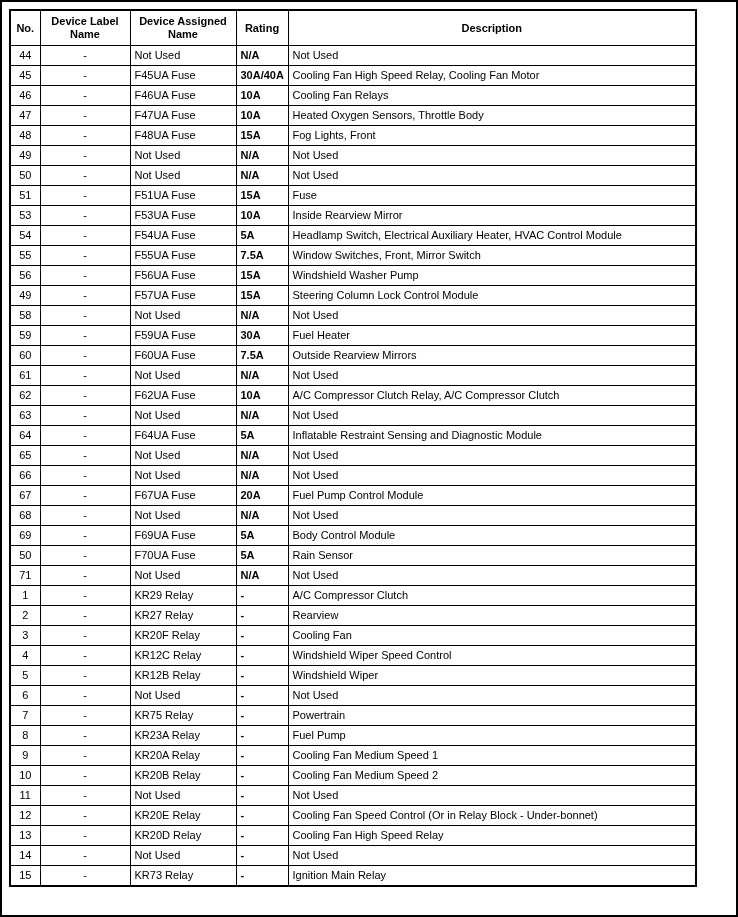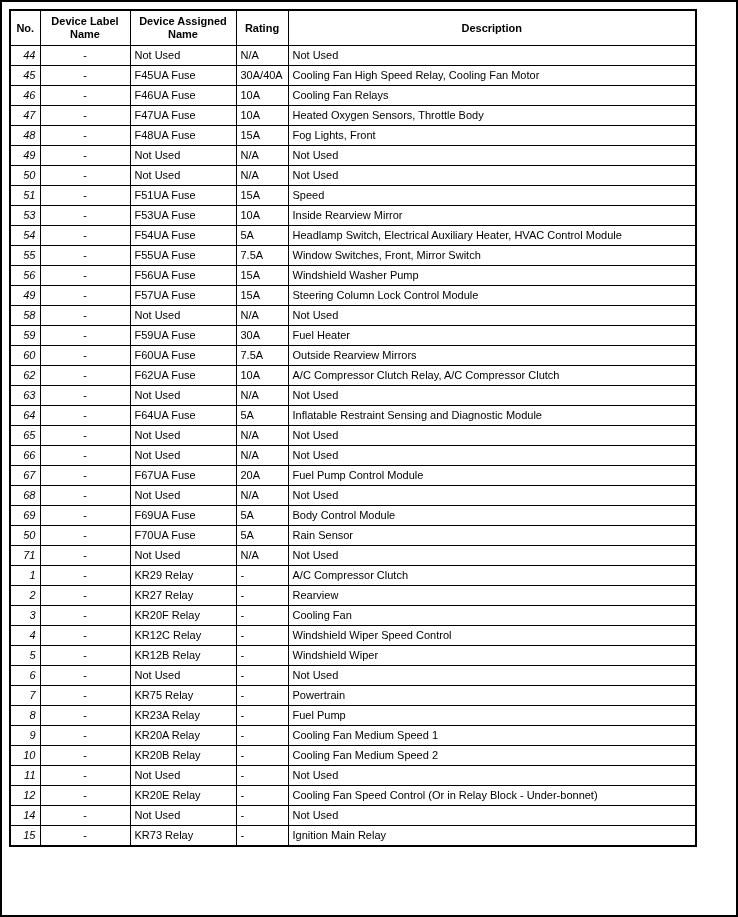--- a/index.html
+++ b/index.html
@@ -52,24 +52,24 @@
   }
   table.fuse-table tbody td {
     height: 13px;
     vertical-align: middle;
   }
   col.col-no        { width: 30px; }
   col.col-label     { width: 90px; }
   col.col-assigned  { width: 106px; }
   col.col-rating    { width: 52px; }
   col.col-desc      { width: auto; }
-  td.cell-no          { text-align: right; padding-left: 4px; font-style: italic; }
+  td.cell-no          { text-align: center; padding-left: 4px; }
   td.cell-label       { text-align: center; }
   td.cell-assigned    { text-align: left; padding-left: 12px; }
-  td.cell-rating      { text-align: left; padding-left: 4px; }
+  td.cell-rating      { text-align: left; padding-left: 4px; font-weight: bold; }
   td.cell-description { text-align: left; padding-left: 4px; }
 </style>
 </head>
 <body>
 
 <div class="page-frame">
   <table class="fuse-table">
     <colgroup>
       <col class="col-no">
       <col class="col-label">
@@ -134,21 +134,21 @@
           <td class="cell-label">-</td>
           <td class="cell-assigned">Not Used</td>
           <td class="cell-rating">N/A</td>
           <td class="cell-description">Not Used</td>
         </tr>
         <tr>
           <td class="cell-no">51</td>
           <td class="cell-label">-</td>
           <td class="cell-assigned">F51UA Fuse</td>
           <td class="cell-rating">15A</td>
-          <td class="cell-description">Speed</td>
+          <td class="cell-description">Fuse</td>
         </tr>
         <tr>
           <td class="cell-no">53</td>
           <td class="cell-label">-</td>
           <td class="cell-assigned">F53UA Fuse</td>
           <td class="cell-rating">10A</td>
           <td class="cell-description">Inside Rearview Mirror</td>
         </tr>
         <tr>
           <td class="cell-no">54</td>
@@ -193,20 +193,27 @@
           <td class="cell-description">Fuel Heater</td>
         </tr>
         <tr>
           <td class="cell-no">60</td>
           <td class="cell-label">-</td>
           <td class="cell-assigned">F60UA Fuse</td>
           <td class="cell-rating">7.5A</td>
           <td class="cell-description">Outside Rearview Mirrors</td>
         </tr>
         <tr>
+          <td class="cell-no">61</td>
+          <td class="cell-label">-</td>
+          <td class="cell-assigned">Not Used</td>
+          <td class="cell-rating">N/A</td>
+          <td class="cell-description">Not Used</td>
+        </tr>
+        <tr>
           <td class="cell-no">62</td>
           <td class="cell-label">-</td>
           <td class="cell-assigned">F62UA Fuse</td>
           <td class="cell-rating">10A</td>
           <td class="cell-description">A/C Compressor Clutch Relay, A/C Compressor Clutch</td>
         </tr>
         <tr>
           <td class="cell-no">63</td>
           <td class="cell-label">-</td>
           <td class="cell-assigned">Not Used</td>
@@ -345,20 +352,27 @@
           <td class="cell-assigned">Not Used</td>
           <td class="cell-rating">-</td>
           <td class="cell-description">Not Used</td>
         </tr>
         <tr>
           <td class="cell-no">12</td>
           <td class="cell-label">-</td>
           <td class="cell-assigned">KR20E Relay</td>
           <td class="cell-rating">-</td>
           <td class="cell-description">Cooling Fan Speed Control (Or in Relay Block - Under-bonnet)</td>
+        </tr>
+        <tr>
+          <td class="cell-no">13</td>
+          <td class="cell-label">-</td>
+          <td class="cell-assigned">KR20D Relay</td>
+          <td class="cell-rating">-</td>
+          <td class="cell-description">Cooling Fan High Speed Relay</td>
         </tr>
         <tr>
           <td class="cell-no">14</td>
           <td class="cell-label">-</td>
           <td class="cell-assigned">Not Used</td>
           <td class="cell-rating">-</td>
           <td class="cell-description">Not Used</td>
         </tr>
         <tr>
           <td class="cell-no">15</td>

